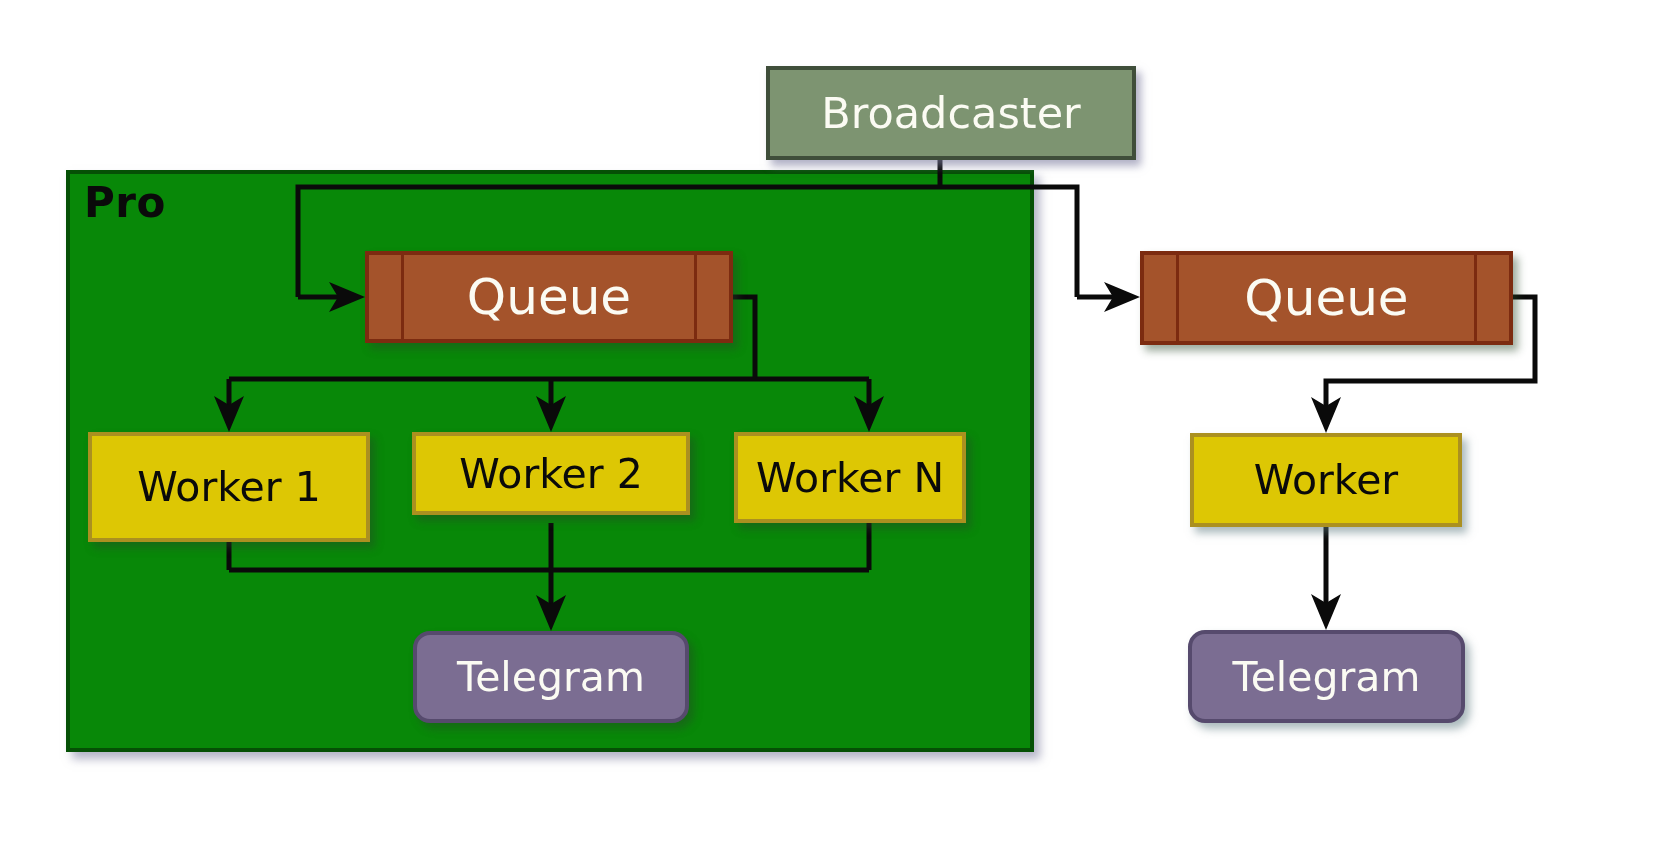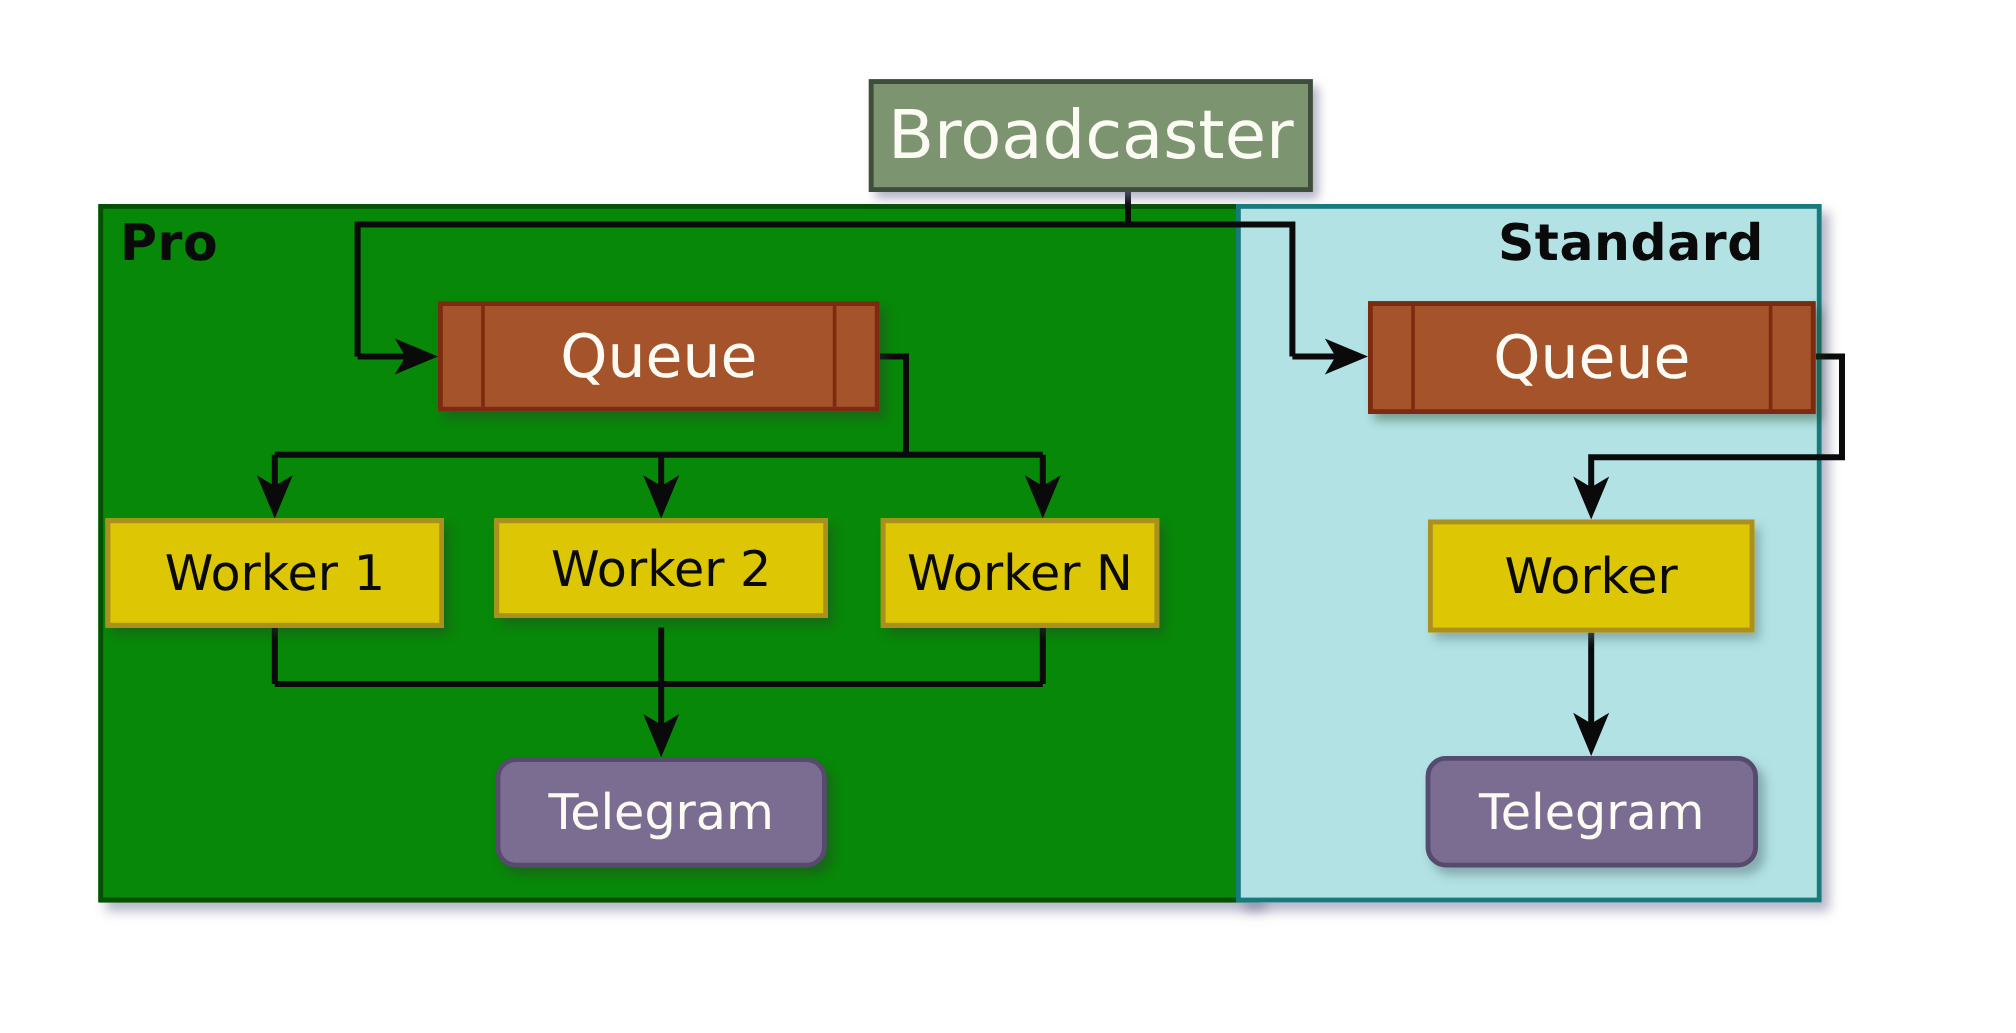--- a/index.html
+++ b/index.html
@@ -16,64 +16,63 @@
     position:relative; width:1680px; height:861px; overflow:hidden;
     background:#ffffff;
     font-family:"DejaVu Sans","Liberation Sans",sans-serif;
   }
   
   .section{position:absolute; box-sizing:border-box;}
   .section.pro{
     left:66px; top:170px; width:968px; height:582px;
     background:var(--green); border:4px solid var(--green-border);
     box-shadow:6px 7px 9px rgba(120,120,155,.55);
-    margin-left:16px;
   }
   .section.standard{
     left:1030px; top:170px; width:488px; height:582px;
     background:var(--cyan); border:4px solid var(--teal-border);
     box-shadow:7px 7px 9px rgba(120,120,155,.55);
   }
   .section-label{
     position:absolute; top:4px; font-size:42px; font-weight:bold;
     color:var(--text-dark); letter-spacing:.5px;
   }
   .section.pro .section-label{left:14px;}
   .section.standard .section-label{right:44px;}
   
   .node{
     position:absolute; box-sizing:border-box;
     display:flex; align-items:center; justify-content:center;
     z-index:3;
   }
   .broadcaster{
-    left:724px; top:66px; width:370px; height:94px;
+    left:766px; top:66px; width:370px; height:94px;
     background:var(--sage); border:4px solid var(--sage-border);
-    color:var(--text-light); font-size:56px;
+    color:var(--text-light); font-size:43px;
     box-shadow:5px 6px 8px rgba(125,125,160,.6);
     z-index:4;
   }
   .queue{
     background:var(--brown); border:4px solid var(--brown-border);
     color:var(--text-light); font-size:50px;
     box-shadow:5px 6px 8px rgba(40,70,40,.45);
   }
   .queue.pro-q{left:365px; top:251px; width:368px; height:92px;}
   .queue.std-q{left:1140px; top:251px; width:373px; height:94px;}
   .q-divider{
     position:absolute; top:0; bottom:0; width:3px;
     background:var(--brown-border);
   }
   .q-divider.dl{left:32px;} .q-divider.dr{right:32px;}
   .worker{
     background:var(--yellow); border:4px solid var(--yellow-border);
     color:var(--text-dark); font-size:41px;
     box-shadow:5px 6px 8px rgba(40,70,40,.45);
   }
-  .worker.w1{left:88px;  top:432px; width:282px; height:91px;}
+  .worker.w1{left:88px;  top:432px; width:282px; height:110px;}
   .worker.w2{left:412px; top:432px; width:278px; height:83px;}
   .worker.wn{left:734px; top:432px; width:232px; height:91px;}
   .worker.std-w{left:1190px; top:433px; width:272px; height:94px;
     box-shadow:5px 6px 8px rgba(90,120,125,.5);text-align:center;}
   .telegram{
     background:var(--purple); border:4px solid var(--purple-border);
     border-radius:17px; color:var(--text-light); font-size:41px;
     box-shadow:5px 6px 8px rgba(40,70,40,.45);
     justify-content:center;
   }
@@ -90,23 +89,20 @@
 </style>
 </head>
 <body>
 
 <div class="canvas">
 
   <div class="section pro">
     <div class="section-label">Pro</div>
   </div>
 
-  <div class="section standard">
-    <div class="section-label">Standard</div>
-  </div>
 
   <svg class="connectors" viewBox="0 0 1680 861">
 
     <path d="M940,158 L940,187"></path>
 
     <path d="M298,297 L298,187 L1077,187 L1077,297"></path>
 
     <path d="M298,297 L340,297"></path>
     <polygon points="365,297 329,282 338,297 329,312"></polygon>
 

